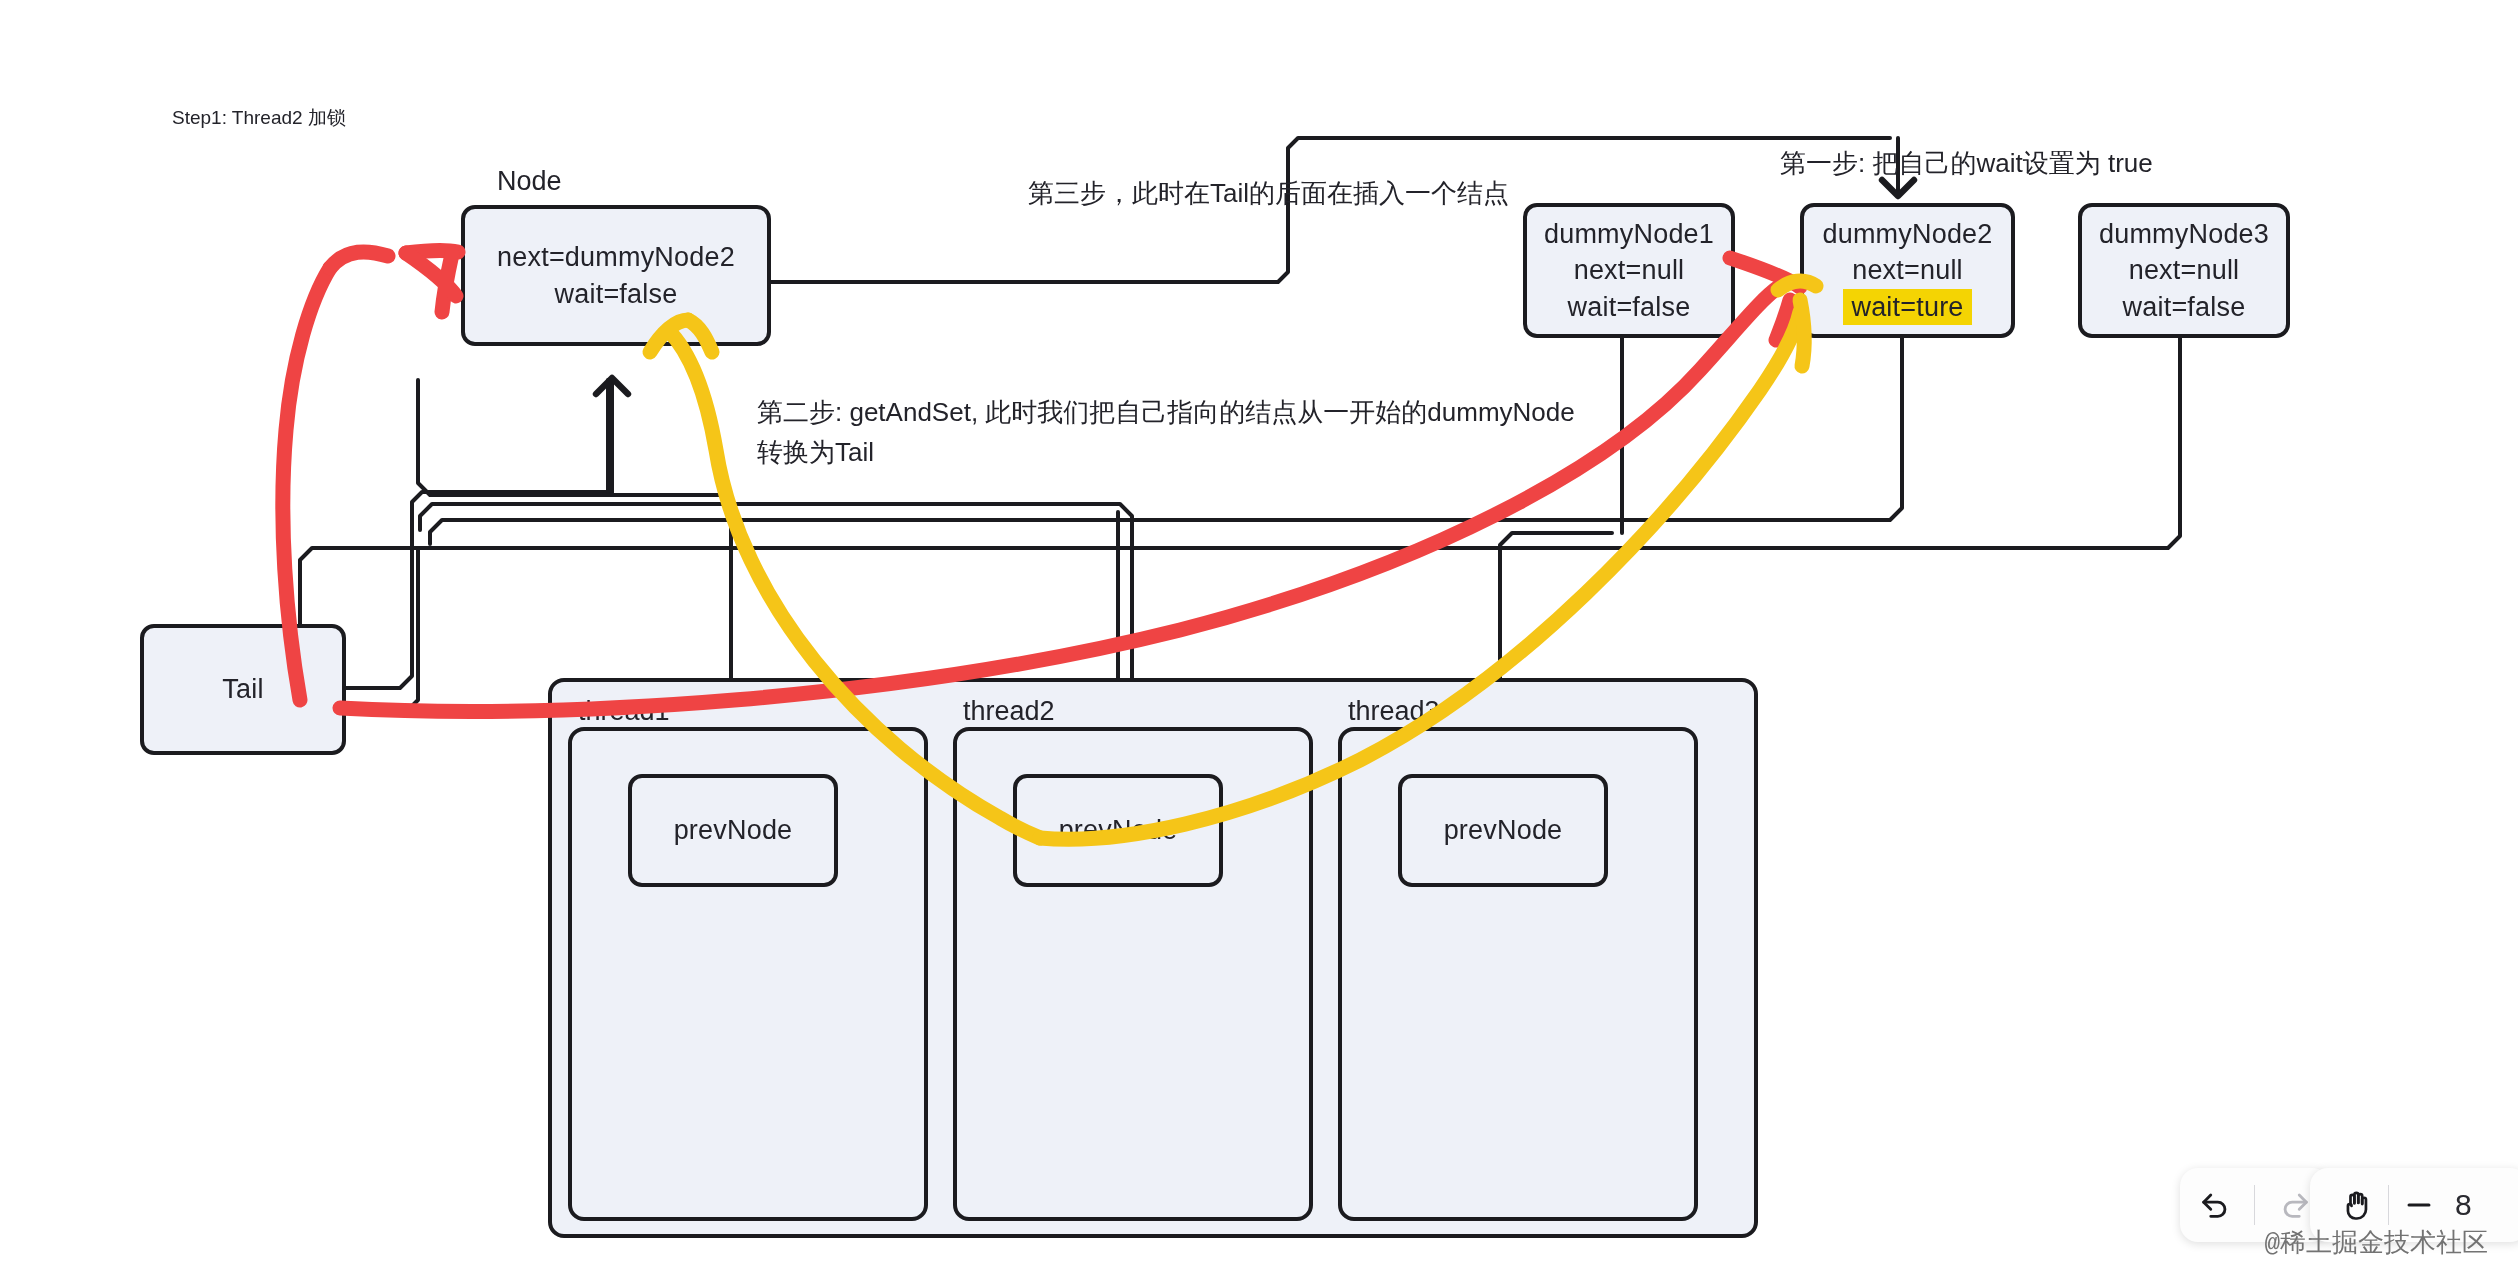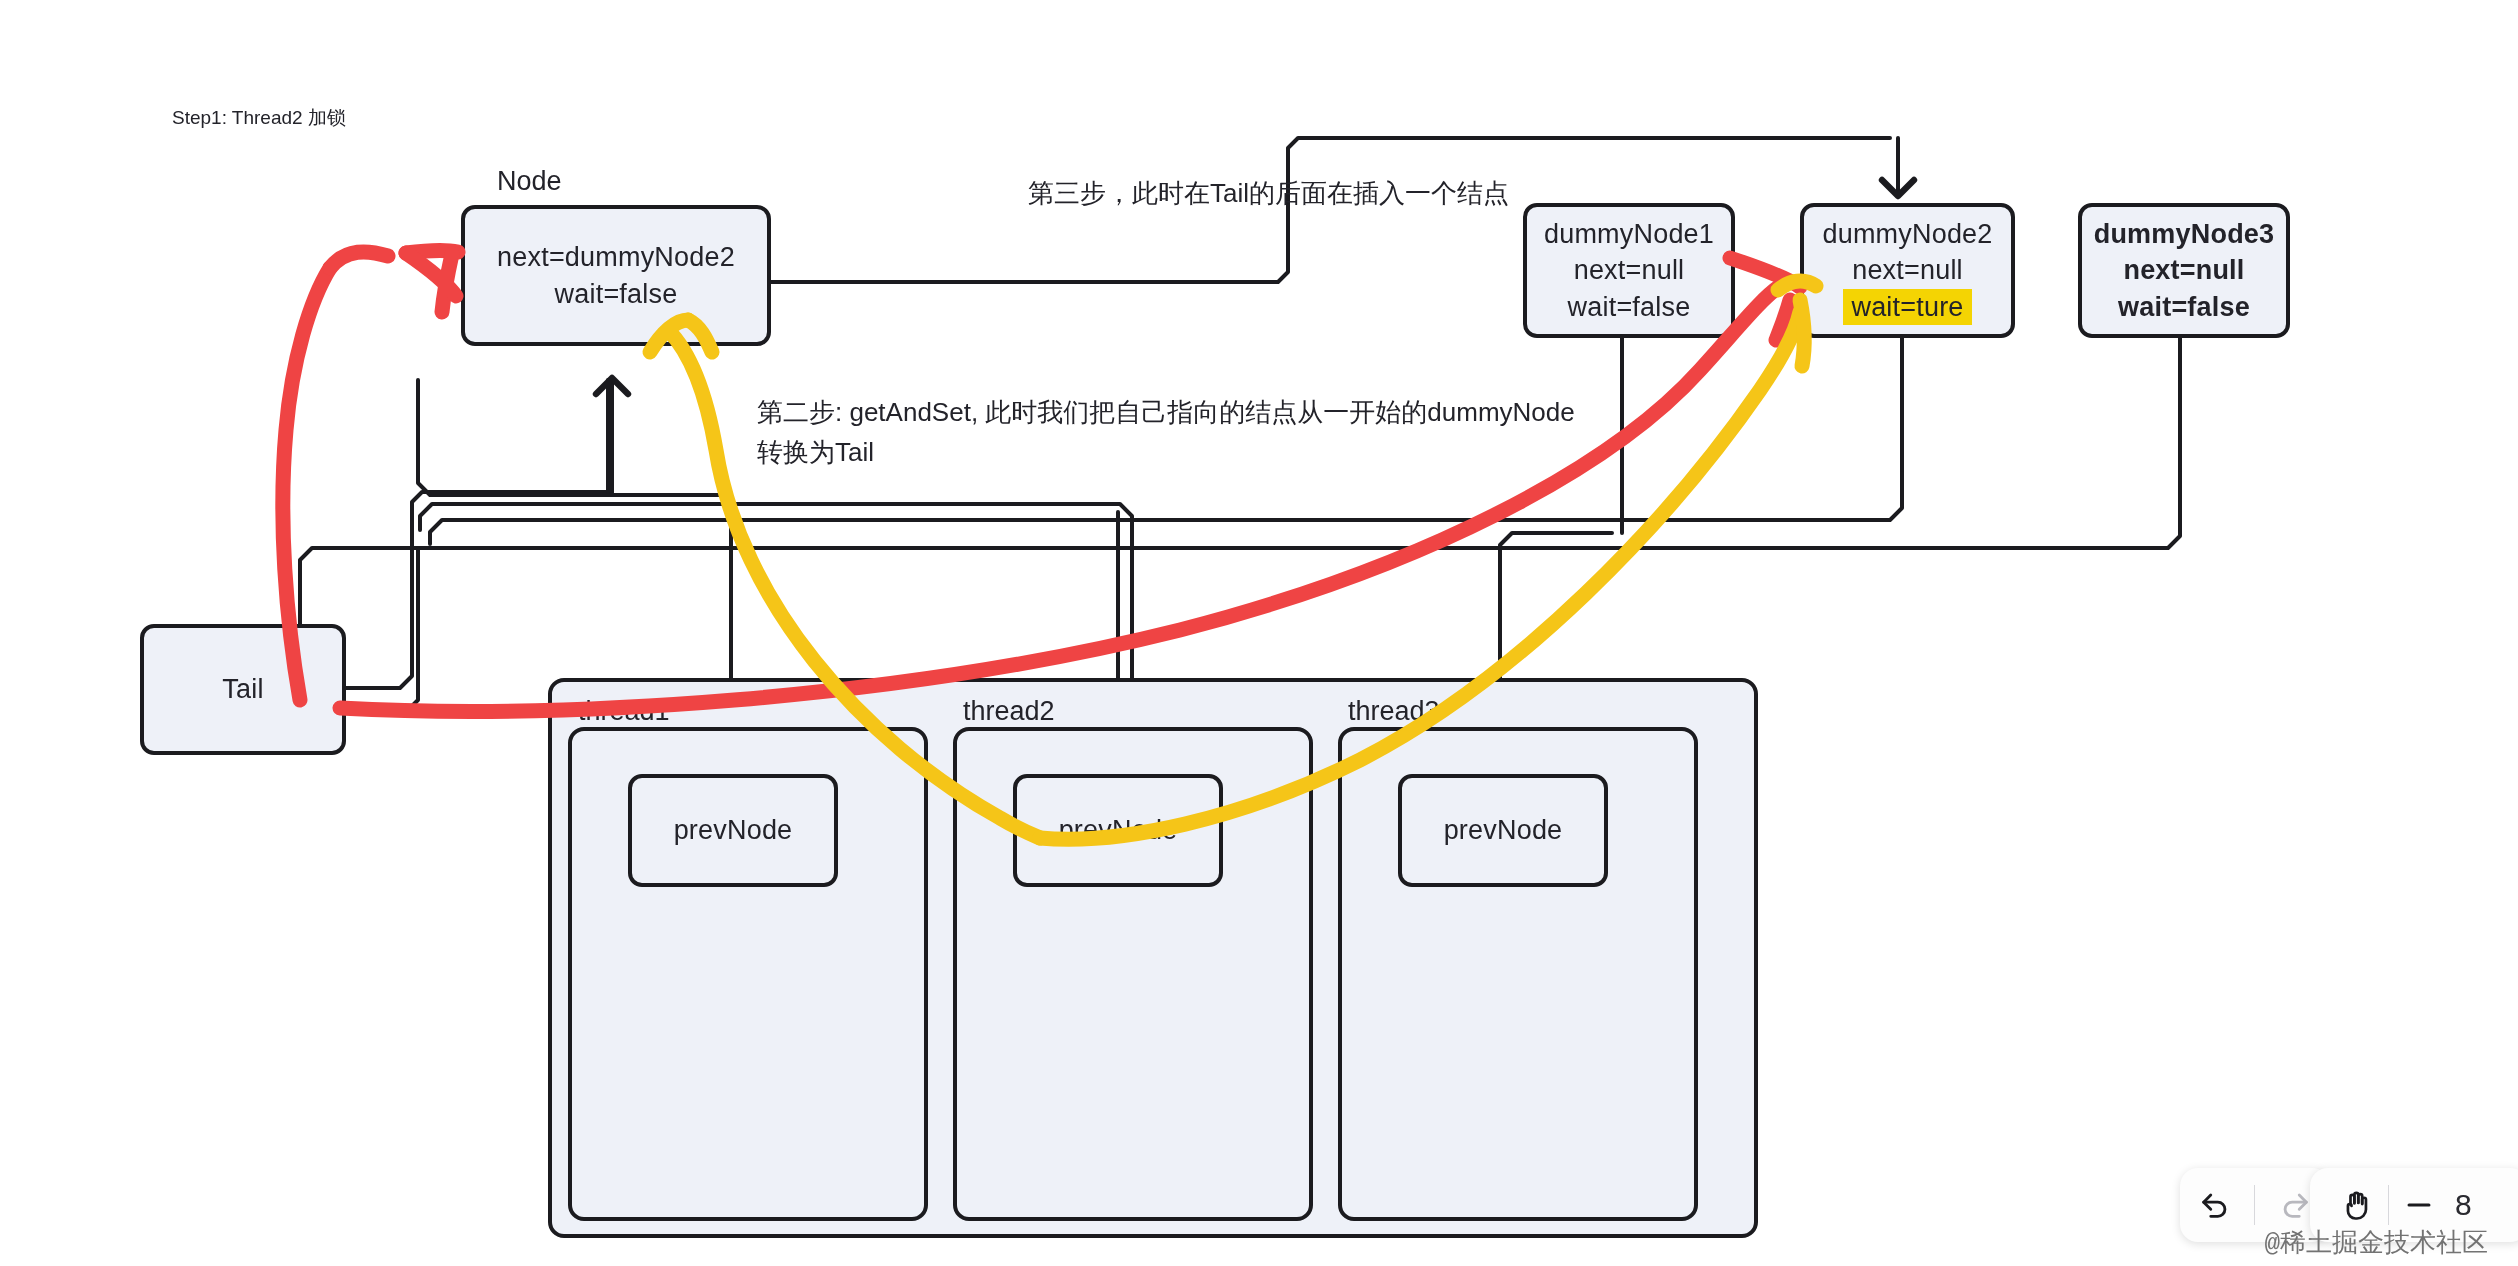--- a/index.html
+++ b/index.html
@@ -98,21 +98,21 @@
     <div class="ln">next=null</div>
     <div class="ln">wait=false</div>
   </div>
 
   <div class="box" style="left:1800px;top:203px;width:215px;height:135px;">
     <div class="ln">dummyNode2</div>
     <div class="ln">next=null</div>
     <div class="ln hl">wait=ture</div>
   </div>
 
-  <div class="box" style="left:2078px;top:203px;width:212px;height:135px;font-weight:bold;">
+  <div class="box" style="left:2078px;top:203px;width:212px;height:135px;">
     <div class="ln">dummyNode3</div>
     <div class="ln">next=null</div>
     <div class="ln">wait=false</div>
   </div>
 
   <div class="grpbox outer" style="left:548px;top:678px;width:1210px;height:560px;"></div>
 
   <div class="caption" style="left:578px;top:696px;">thread1</div>
   <div class="grpbox inner" style="left:568px;top:727px;width:360px;height:494px;"></div>
   <div class="box" style="left:628px;top:774px;width:210px;height:113px;">
@@ -124,20 +124,21 @@
   <div class="box" style="left:1013px;top:774px;width:210px;height:113px;">
     <div class="ln">prevNode</div>
   </div>
 
   <div class="caption" style="left:1348px;top:696px;">thread3</div>
   <div class="grpbox inner" style="left:1338px;top:727px;width:360px;height:494px;"></div>
   <div class="box" style="left:1398px;top:774px;width:210px;height:113px;">
     <div class="ln">prevNode</div>
   </div>
 
+  <div class="note" style="left:1780px;top:145px;">第一步: 把自己的wait设置为 true</div>
 
   <div class="note" style="left:996px;top:175px;margin-left:32px;">第三步，此时在Tail的后面在插入一个结点</div>
 
   <div class="note" style="left:757px;top:394px;">第二步: getAndSet, 此时我们把自己指向的结点从一开始的dummyNode</div>
   <div class="note" style="left:757px;top:434px;">转换为Tail</div>
 
   <svg class="layer" id="ink" viewBox="0 0 2518 1266">
     <g fill="none" stroke="#ef4444" stroke-width="15" stroke-linecap="round" stroke-linejoin="round">
 
       <path d="M340,708 C560,720 900,700 1180,630 C1420,568 1610,470 1700,370

